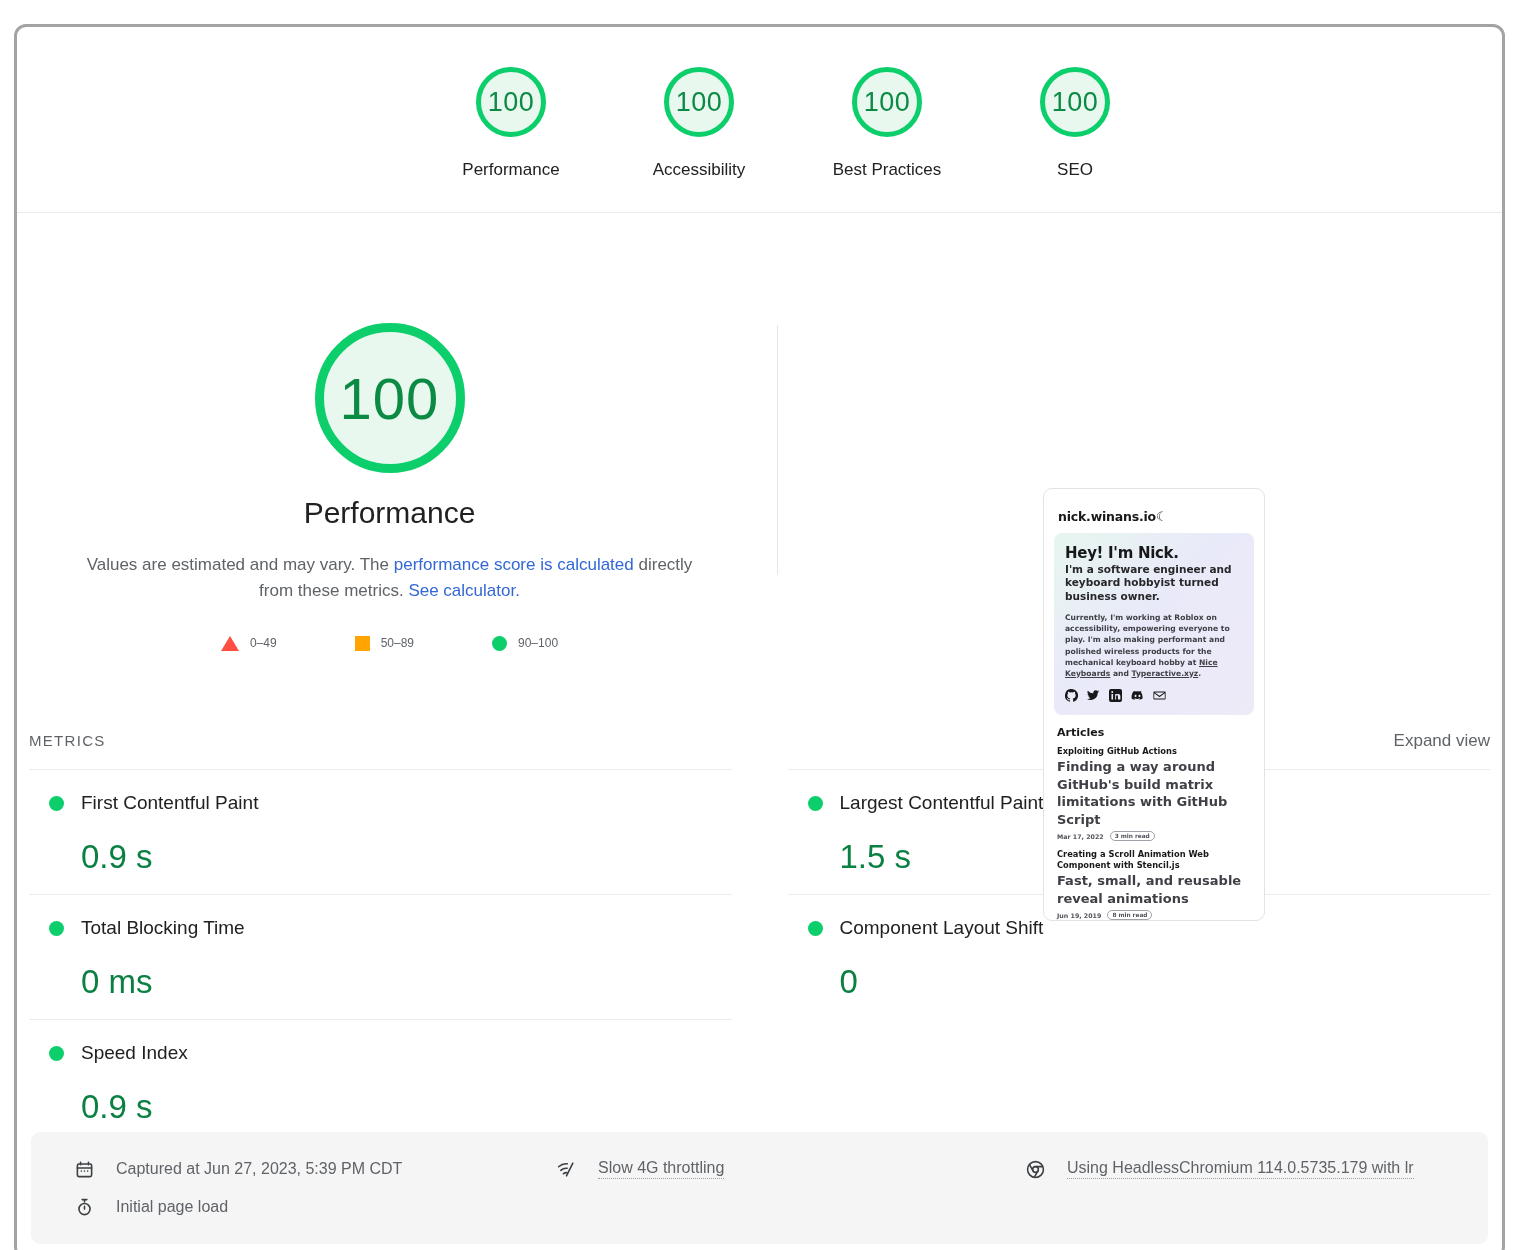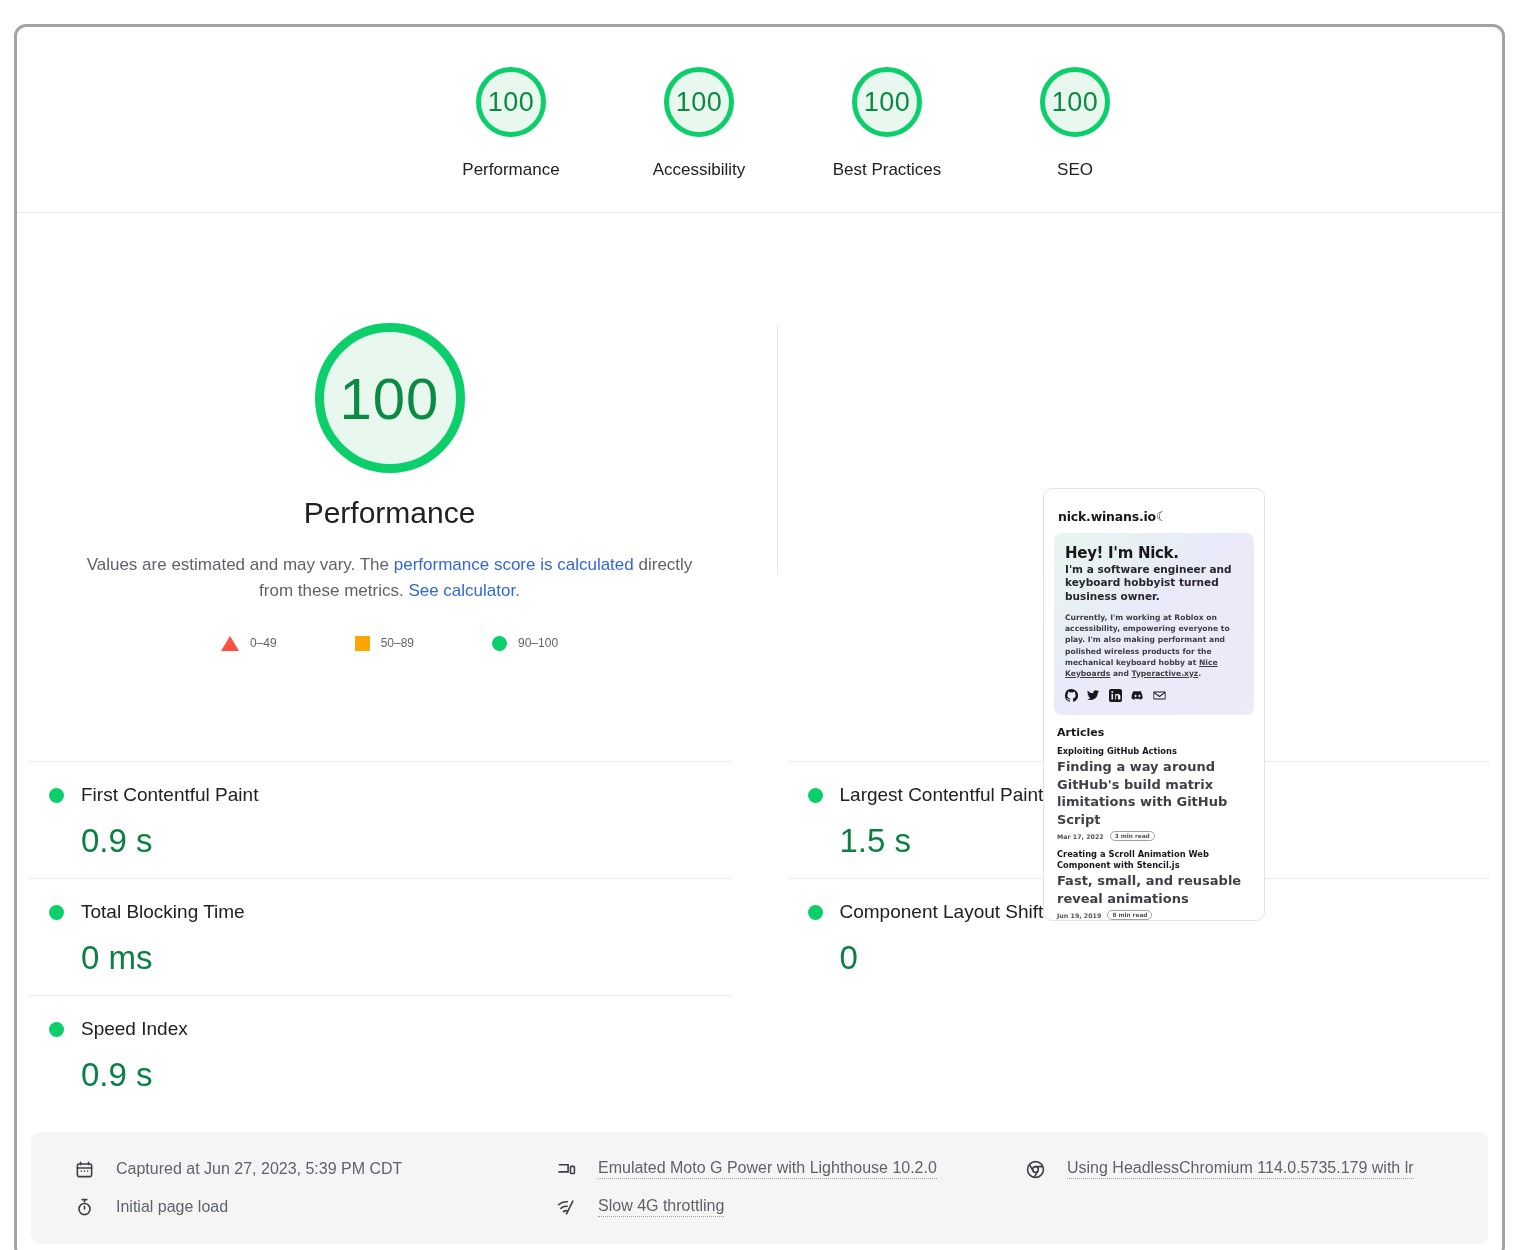--- a/index.html
+++ b/index.html
@@ -242,21 +242,21 @@
   }
   .metric-head {
     display: flex; align-items: center; gap: 17px;
   }
   .metric-dot {
     width: 15px; height: 15px; border-radius: 50%; background: #0cce6b;
     margin-left: 20px;
   }
   .metric-name { font-size: 19px; color: #212121; }
   .metric-value {
-    margin-top: 16px;
+    margin-top: 24px;
     margin-left: 52px;
     font-size: 33px;
     color: #0b8043;
   }
 
   
   .footer {
     position: absolute;
     left: 14px; right: 14px; bottom: 12px;
     background: #f5f5f5;
@@ -394,20 +394,24 @@
             <div class="art-desc">Fast, small, and reusable reveal animations</div>
             <div class="art-meta">
               <span class="art-date">Jun 19, 2019</span>
               <span class="art-pill">8 min read</span>
             </div>
           </div>
         </div>
       </div>
     </div>
 
+    <div class="metrics-head">
+      <div class="metrics-title">METRICS</div>
+      <div class="expand-view">Expand view</div>
+    </div>
 
     <div class="metrics-grid">
       <div class="metric-cell">
         <div class="metric-head">
           <span class="metric-dot"></span>
           <span class="metric-name">First Contentful Paint</span>
         </div>
         <div class="metric-value">0.9 s</div>
       </div>
       <div class="metric-cell">
@@ -461,29 +465,20 @@
                 <circle cx="12" cy="14" r="7"></circle>
                 <path d="M12 14v-3.5M9 2h6M12 2v3" stroke-linecap="round"></path>
               </svg>
             </span>
           <span>Initial page load</span>
         </div>
       </div>
       <div class="fcol mid">
         <div class="frow">
           <span class="fico">
-              <svg width="19" height="19" viewBox="0 0 24 24" fill="none" stroke="#3c4043" stroke-width="2">
-                <path d="M3 6h11v9H2.5" stroke-linecap="round"></path>
-                <rect x="17" y="8" width="5" height="9" rx="1"></rect>
-              </svg>
-            </span>
-          <span class="dotted">Emulated Moto G Power with Lighthouse 10.2.0</span>
-        </div>
-        <div class="frow">
-          <span class="fico">
               <svg width="19" height="19" viewBox="0 0 24 24" fill="none" stroke="#3c4043" stroke-width="2" stroke-linecap="round">
                 <path d="M2 8.5C5 5.8 9 4.4 13 4.8"></path>
                 <path d="M4.8 13C7 11 10 10.1 12.8 10.4"></path>
                 <path d="M8 17.4c1.3-1.1 3-1.6 4.7-1.4"></path>
                 <path d="M20 4l-8 16"></path>
               </svg>
             </span>
           <span class="dotted">Slow 4G throttling</span>
         </div>
       </div>

